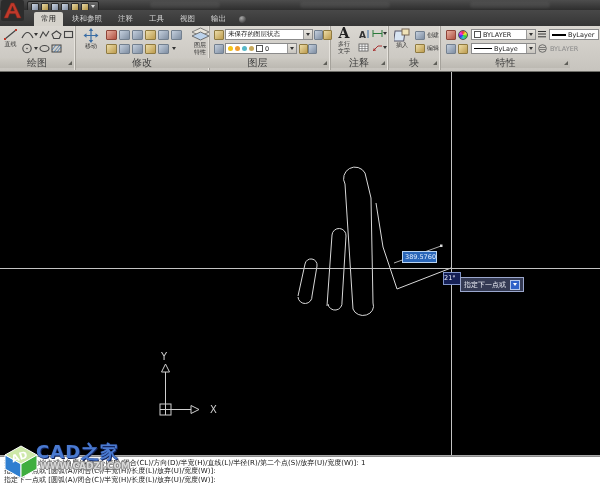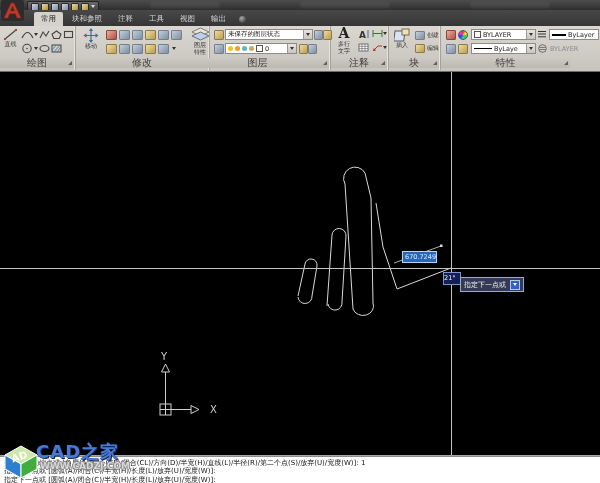--- a/index.html
+++ b/index.html
@@ -336,21 +336,21 @@
         <path d="M199,337.5 L191,333.5 L191,341.5 Z"></path>
         <rect x="160" y="332" width="11" height="11"></rect>
         <line x1="165.5" y1="332" x2="165.5" y2="343"></line>
         <line x1="160" y1="337.5" x2="171" y2="337.5"></line>
       </g>
       <text x="161" y="288" font-size="10" fill="#cfcfcf" font-family="DejaVu Sans">Y</text>
       <text x="210" y="341" font-size="10" fill="#cfcfcf" font-family="DejaVu Sans">X</text>
     </svg>
     <div class="chv" style="left:451px;"></div>
     <div class="chh" style="top:196px;"></div>
-    <div class="distbox">670.7249</div>
+    <div class="distbox">389.5760</div>
     <div class="anglebox">21°</div>
     <div class="dtip">
       <span>指定下一点或</span>
       <span class="optbtn">
           <span class="tri"></span>
         </span>
     </div>
   </div>
 
   <div class="sep"></div>

